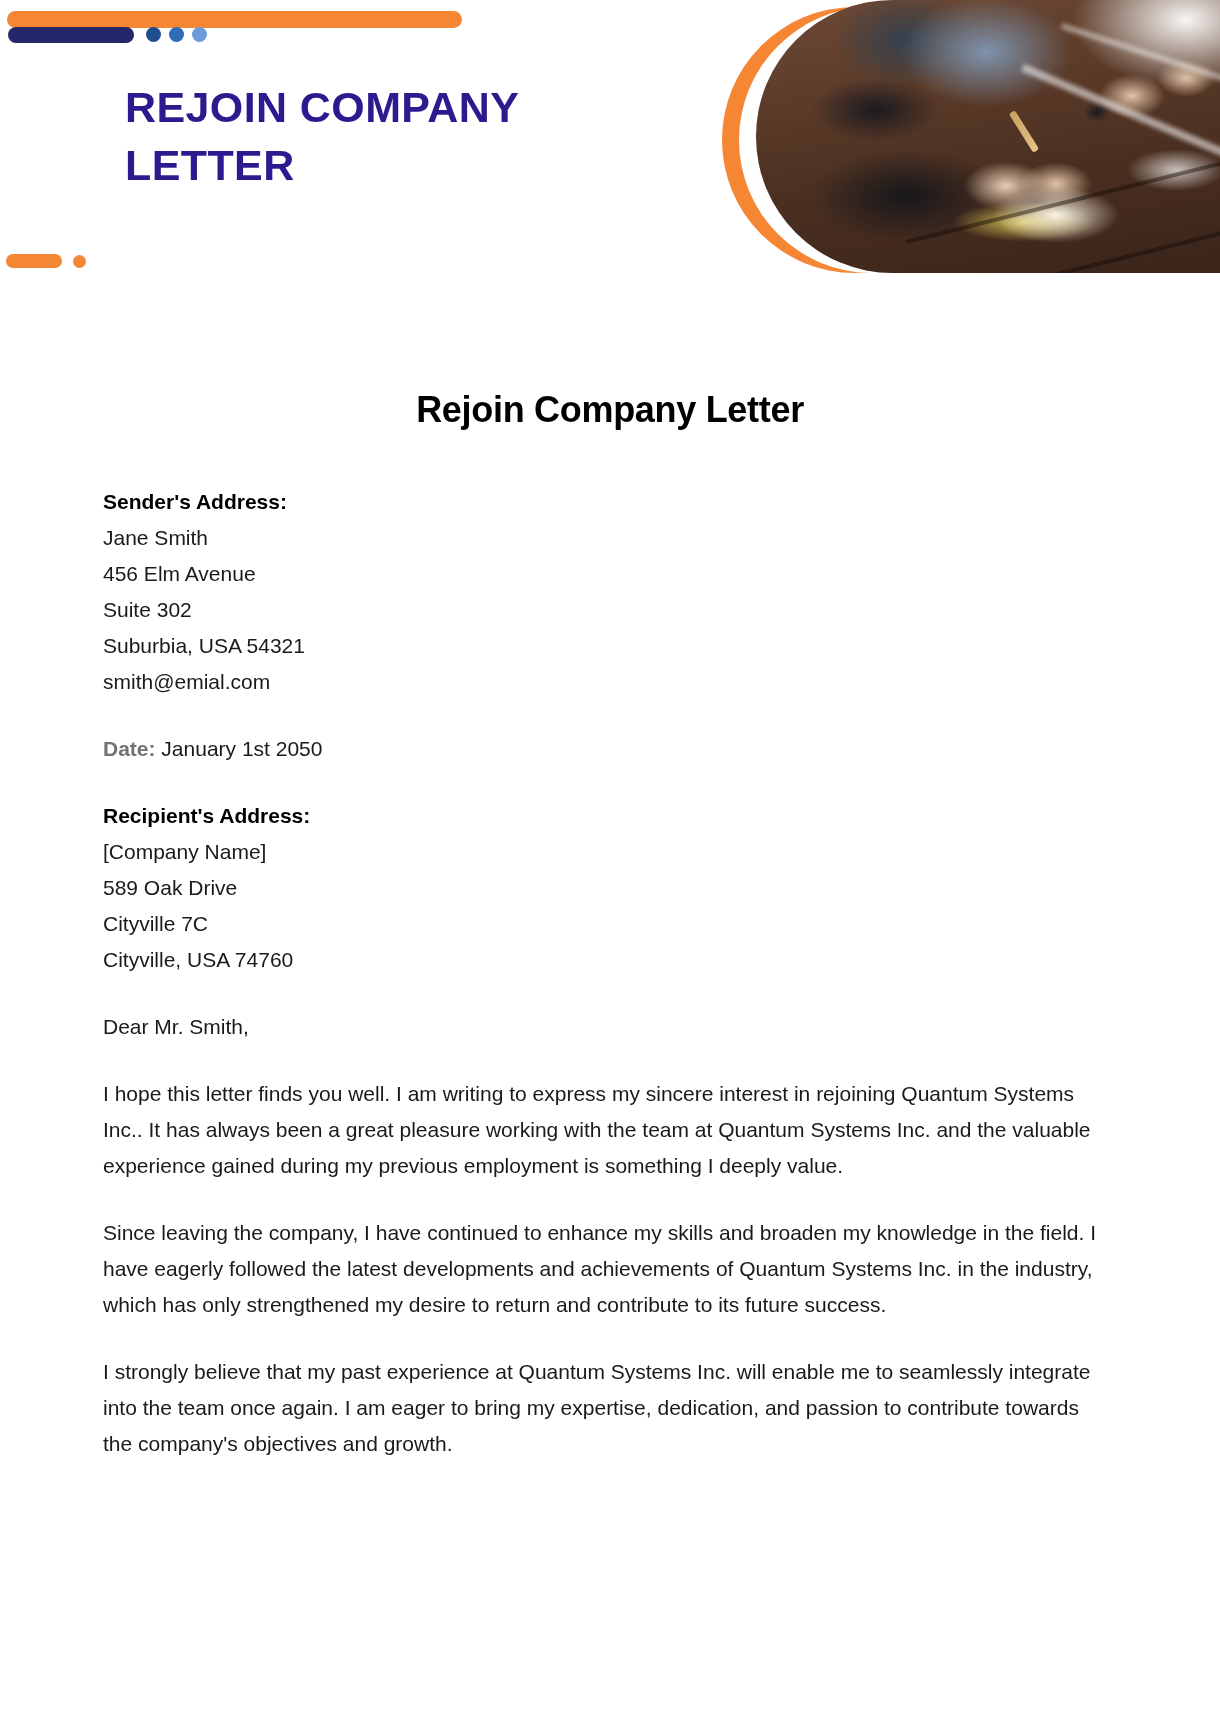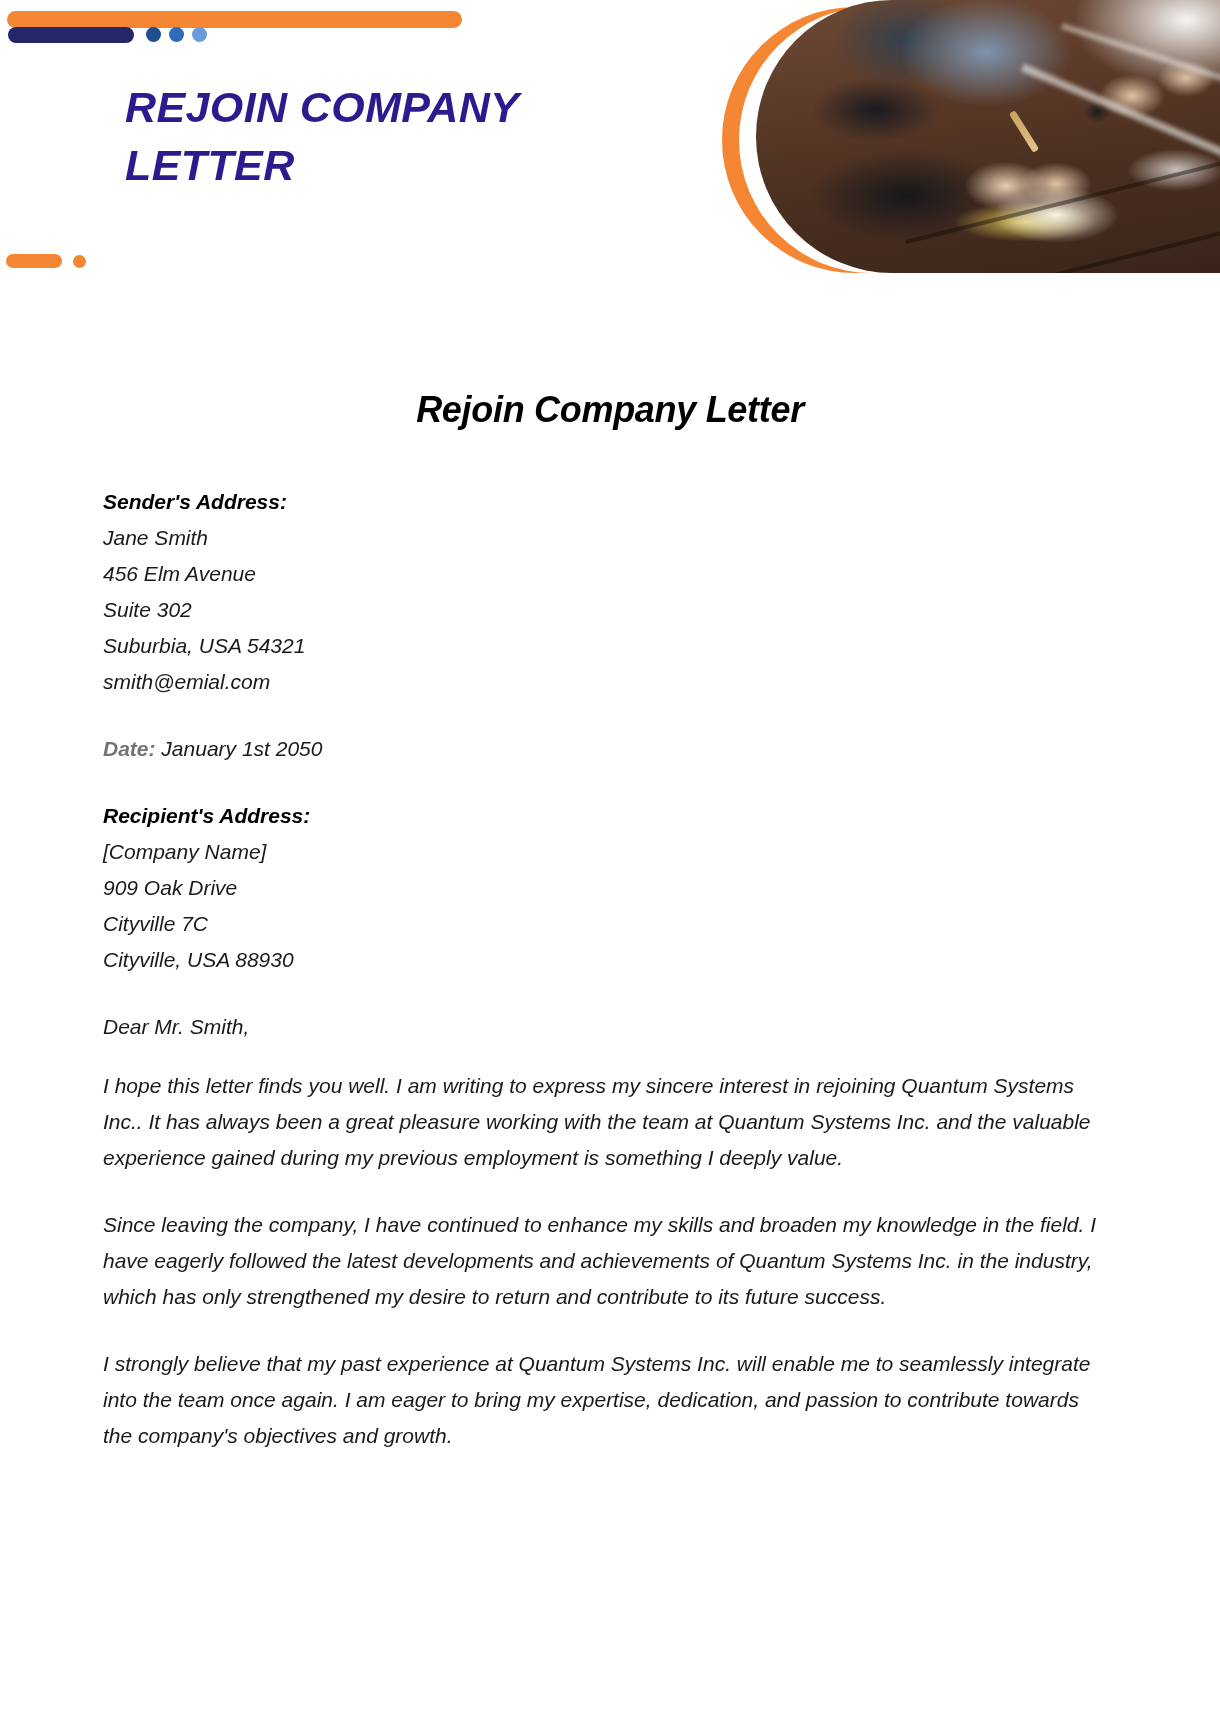--- a/index.html
+++ b/index.html
@@ -9,21 +9,20 @@
     background: #ffffff;
     font-family: "Liberation Sans", sans-serif;
     overflow: hidden;
   }
   #page {
     position: relative;
     width: 1220px;
     height: 1721px;
     background: #ffffff;
     overflow: hidden;
-    font-style: italic;
   }
 
   
   #header {
     position: relative;
     width: 1220px;
     height: 302px;
     overflow: hidden;
   }
 
@@ -221,21 +220,21 @@
     white-space: pre-wrap;
   }
   .line.head { font-weight: bold; color: #000; margin-top: 11px; }
   .para {
     font-size: 21px;
     line-height: 36px;
     color: #1a1a1a;
     margin-bottom: 31px;
   }
   .inline-bold { font-weight: bold; color: #737373; }
-  .salutation { margin-bottom: 23px; }
+  .salutation { margin-bottom: 31px; }
 </style>
 </head>
 <body>
 
 <div id="page">
 
   <div id="header">
 
     <div class="bar-orange-top"></div>
     <div class="bar-navy"></div>
@@ -278,23 +277,23 @@
         <div class="line">smith@emial.com</div>
       </div>
 
       <div class="block">
         <div class="line"><span class="inline-bold">Date:</span> <span>January 1st 2050</span></div>
       </div>
 
       <div class="block">
         <div class="line head">Recipient's Address:</div>
         <div class="line">[Company Name]</div>
-        <div class="line">909 Oak Drive</div>
+        <div class="line">589 Oak Drive</div>
         <div class="line">Cityville 7C</div>
-        <div class="line">Cityville, USA 88930</div>
+        <div class="line">Cityville, USA 74760</div>
       </div>
 
       <div class="para salutation">Dear Mr. Smith,</div>
 
       <div class="para">I hope this letter finds you well. I am writing to express my sincere interest in rejoining Quantum Systems Inc.. It has always been a great pleasure working with the team at Quantum Systems Inc. and the valuable experience gained during my previous employment is something I deeply value.</div>
       <div class="para">Since leaving the company, I have continued to enhance my skills and broaden my knowledge in the field. I have eagerly followed the latest developments and achievements of Quantum Systems Inc. in the industry, which has only strengthened my desire to return and contribute to its future success.</div>
       <div class="para">I strongly believe that my past experience at Quantum Systems Inc. will enable me to seamlessly integrate into the team once again. I am eager to bring my expertise, dedication, and passion to contribute towards the company's objectives and growth.</div>
 
     </div>
   </div>

